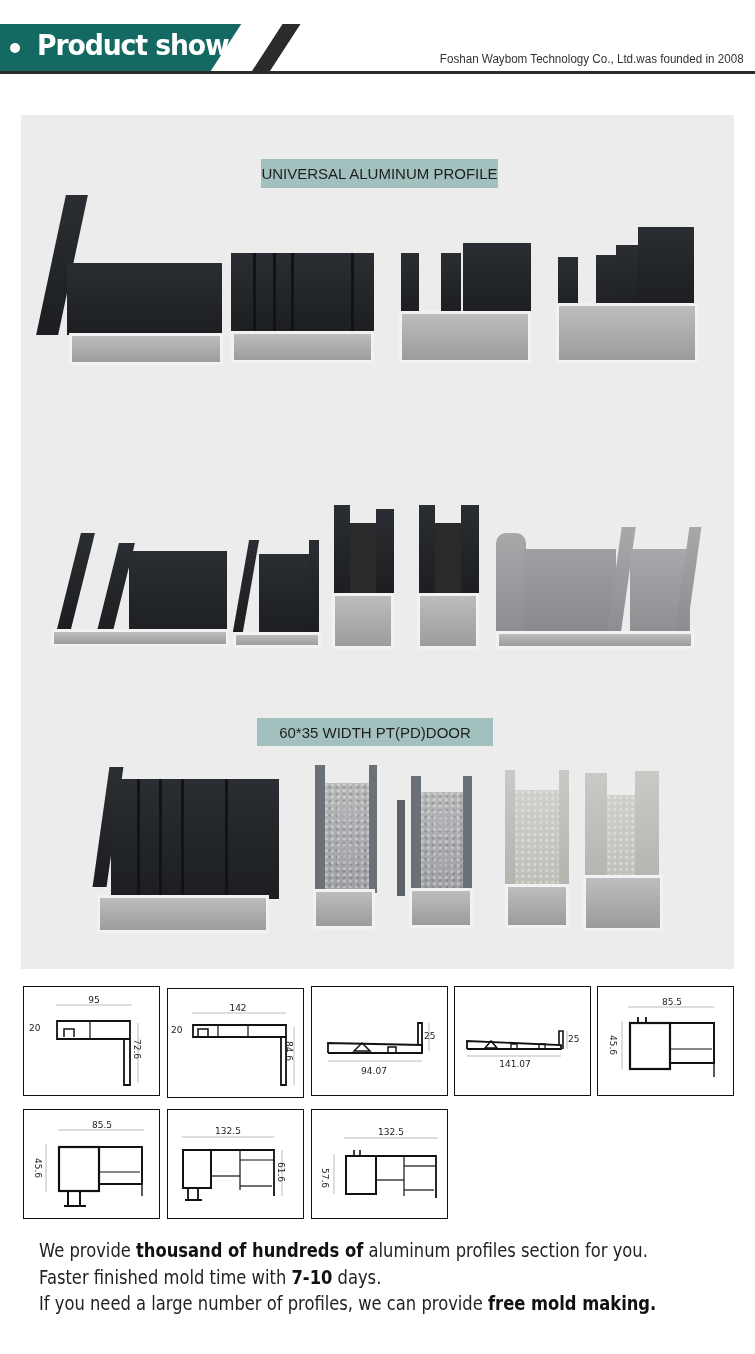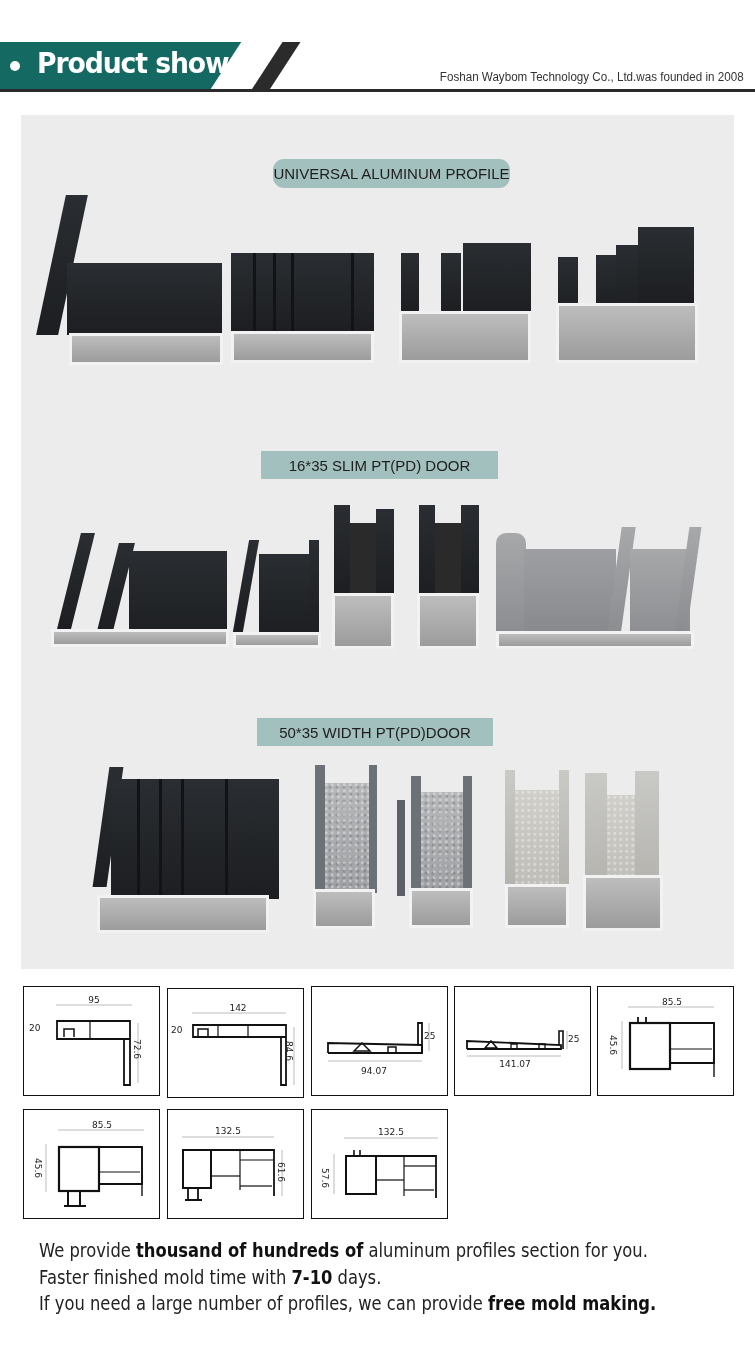--- a/index.html
+++ b/index.html
@@ -1,20 +1,20 @@
 <!DOCTYPE html>
 <html><head>
 <meta charset="utf-8">
 <style>
   * { box-sizing: border-box; margin: 0; padding: 0; }
   html, body { width: 755px; height: 1354px; background: #ffffff; overflow: hidden; }
   body { position: relative; font-family: "Liberation Sans", "DejaVu Sans", sans-serif; color: #222; }
 
   
-  .header { position: absolute; left: 0; top: 42px; width: 755px; height: 50px; }
+  .header { position: absolute; left: 0; top: 24px; width: 755px; height: 50px; }
   .header .teal-tab {
     position: absolute; left: 0; top: 0; height: 47px; width: 258px;
     background: #146a62;
     clip-path: polygon(0 0, 100% 0, 84% 100%, 0 100%);
   }
   .header .stripe-white {
     position: absolute; left: 226px; top: 0; width: 30px; height: 47px;
     background: #fff; transform: skewX(-33deg);
   }
   .header .stripe-dark {
@@ -94,21 +94,21 @@
   <div class="stripe-white"></div>
   <div class="stripe-dark"></div>
   <div class="bullet"></div>
   <div class="title">Product show</div>
   <div class="subtitle">Foshan Waybom Technology Co., Ltd.was founded in 2008</div>
   <div class="rule"></div>
 </div>
 
 <div class="photo-panel">
 
-  <div class="section-label" style="left:252px;top:44px;width:237px;height:29px;border-radius:11px;">UNIVERSAL ALUMINUM PROFILE</div>
+  <div class="section-label" style="left:240px;top:44px;width:237px;height:29px;">UNIVERSAL ALUMINUM PROFILE</div>
 
   <div class="profile" style="left:28px;top:80px;width:175px;height:170px;">
     <div class="face black" style="left:2px;top:0;width:22px;height:140px;transform:skewX(-12deg);"></div>
     <div class="face black" style="left:18px;top:68px;width:155px;height:72px;"></div>
     <div class="face alu-cut" style="left:20px;top:138px;width:154px;height:32px;"></div>
   </div>
   <div class="profile" style="left:210px;top:124px;width:145px;height:124px;">
     <div class="face black" style="left:0;top:14px;width:143px;height:80px;"></div>
     <div class="face dark-rib" style="left:22px;top:14px;width:3px;height:80px;"></div>
     <div class="face dark-rib" style="left:42px;top:14px;width:3px;height:80px;"></div>
@@ -123,21 +123,20 @@
     <div class="face alu-cut" style="left:0;top:72px;width:132px;height:52px;"></div>
   </div>
   <div class="profile" style="left:533px;top:112px;width:148px;height:138px;">
     <div class="face black" style="left:4px;top:30px;width:20px;height:60px;"></div>
     <div class="face black" style="left:42px;top:28px;width:22px;height:62px;"></div>
     <div class="face black" style="left:62px;top:18px;width:22px;height:72px;"></div>
     <div class="face black" style="left:84px;top:0;width:56px;height:76px;"></div>
     <div class="face alu-cut" style="left:2px;top:76px;width:142px;height:60px;"></div>
   </div>
 
-  <div class="section-label" style="left:240px;top:336px;width:237px;height:28px;">16*35 SLIM PT(PD) DOOR</div>
 
   <div class="profile" style="left:30px;top:418px;width:180px;height:118px;">
     <div class="face black" style="left:18px;top:0;width:14px;height:96px;transform:skewX(-14deg);"></div>
     <div class="face black" style="left:56px;top:10px;width:16px;height:96px;transform:skewX(-14deg);"></div>
     <div class="face black" style="left:78px;top:18px;width:98px;height:92px;"></div>
     <div class="face alu-cut" style="left:0;top:96px;width:178px;height:18px;"></div>
   </div>
   <div class="profile" style="left:212px;top:425px;width:90px;height:110px;">
     <div class="face black" style="left:8px;top:0;width:10px;height:92px;transform:skewX(-10deg);"></div>
     <div class="face black" style="left:26px;top:14px;width:50px;height:82px;"></div>
@@ -158,21 +157,21 @@
   </div>
   <div class="profile" style="left:475px;top:412px;width:202px;height:125px;">
     <div class="face grey-powder" style="left:0;top:6px;width:30px;height:104px;border-radius:10px 10px 0 0;"></div>
     <div class="face grey-powder" style="left:28px;top:22px;width:92px;height:92px;background:linear-gradient(180deg,#9e9fa2,#86878a);"></div>
     <div class="face grey-powder" style="left:118px;top:0;width:14px;height:110px;transform:skewX(-8deg);"></div>
     <div class="face grey-powder" style="left:134px;top:22px;width:60px;height:92px;"></div>
     <div class="face grey-powder" style="left:186px;top:0;width:12px;height:106px;transform:skewX(-8deg);"></div>
     <div class="face alu-cut" style="left:0;top:104px;width:198px;height:18px;"></div>
   </div>
 
-  <div class="section-label" style="left:236px;top:603px;width:236px;height:28px;">50*35 WIDTH PT(PD)DOOR</div>
+  <div class="section-label" style="left:236px;top:603px;width:236px;height:28px;">60*35 WIDTH PT(PD)DOOR</div>
 
   <div class="profile" style="left:74px;top:652px;width:190px;height:168px;">
     <div class="face black" style="left:6px;top:0;width:14px;height:120px;transform:skewX(-8deg);"></div>
     <div class="face black" style="left:16px;top:12px;width:168px;height:120px;"></div>
     <div class="face dark-rib" style="left:42px;top:12px;width:3px;height:120px;"></div>
     <div class="face dark-rib" style="left:64px;top:12px;width:3px;height:120px;"></div>
     <div class="face dark-rib" style="left:86px;top:12px;width:3px;height:120px;"></div>
     <div class="face dark-rib" style="left:130px;top:12px;width:3px;height:120px;"></div>
     <div class="face alu-cut" style="left:2px;top:128px;width:172px;height:38px;"></div>
   </div>

